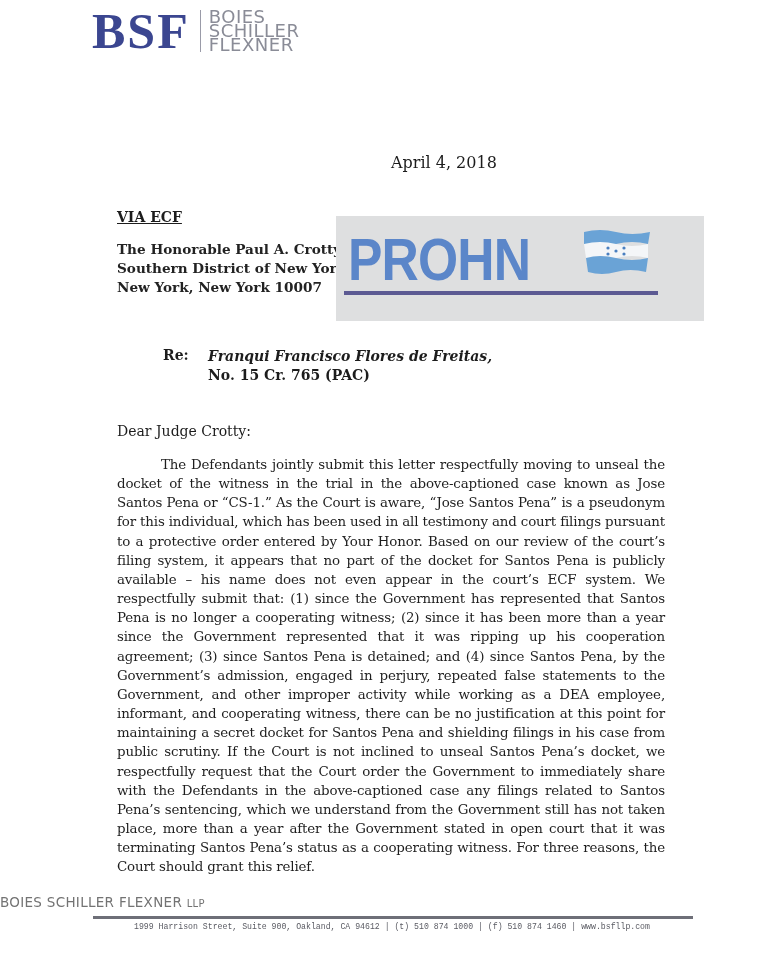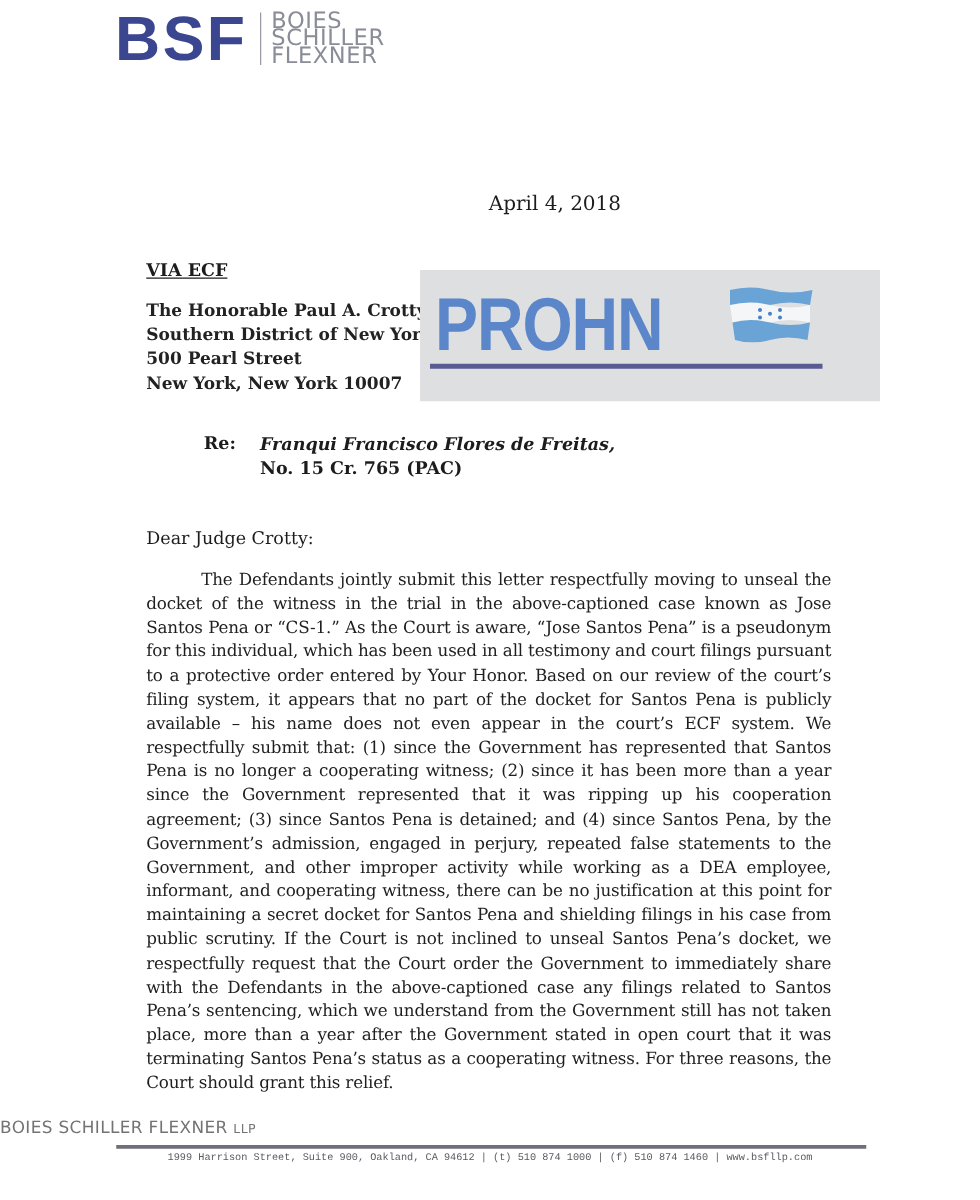--- a/index.html
+++ b/index.html
@@ -1,21 +1,21 @@
 <!DOCTYPE html>
 <html><head>
   <meta charset="utf-8">
   <style>
     * { margin: 0; padding: 0; box-sizing: border-box; }
     html, body { width: 784px; height: 960px; background: #ffffff; overflow: hidden; }
     body { position: relative; font-family: "DejaVu Serif", serif; color: #1c1c1c; }
 
     
     .bsf-logo { position: absolute; left: 92px; top: 8px; height: 46px; display: flex; align-items: center; }
-    .bsf-mark { font-family: Liberation Sans, sans-serif; font-weight: bold; font-size: 50px; letter-spacing: 2px; color: #3b4690; line-height: 46px; }
+    .bsf-mark { font-family: Liberation Serif, serif; font-weight: bold; font-size: 50px; letter-spacing: 2px; color: #3b4690; line-height: 46px; }
     .bsf-divider { width: 1px; height: 42px; background: #9a9ba8; margin: 0 8px 0 10px; }
     .bsf-words { font-family: "DejaVu Sans", sans-serif; font-size: 18px; line-height: 14px; color: #8a8c97; letter-spacing: 0.5px; }
 
     
     .date { position: absolute; left: 391px; top: 153px; font-size: 16px; }
 
     
     .via { position: absolute; left: 117px; top: 209px; font-size: 14px; font-weight: bold; text-decoration: underline; }
 
     
@@ -59,21 +59,20 @@
   </div>
 </div>
 
 <div class="date">April 4, 2018</div>
 
 <div class="via">VIA ECF</div>
 
 <div class="address">
   <div>The Honorable Paul A. Crotty</div>
   <div>Southern District of New York</div>
-  <div>500 Pearl Street</div>
   <div>New York, New York  10007</div>
 </div>
 
 <div class="prohn">
   <div class="prohn-title">PROHN</div>
   <svg class="prohn-flag" viewBox="0 0 72 46">
     <path d="M4 4 Q20 0 36 4 T70 4 L68 16 Q52 12 36 16 T4 16 Z" fill="#6aa3d6"></path>
     <path d="M4 16 Q20 12 36 16 T68 16 L68 30 Q52 26 36 30 T6 30 Z" fill="#f4f6f8"></path>
     <path d="M6 30 Q20 26 36 30 T68 30 L66 44 Q50 40 36 44 T8 44 Z" fill="#6aa3d6"></path>
     <circle cx="28" cy="20" r="1.6" fill="#4a7fc0"></circle>

